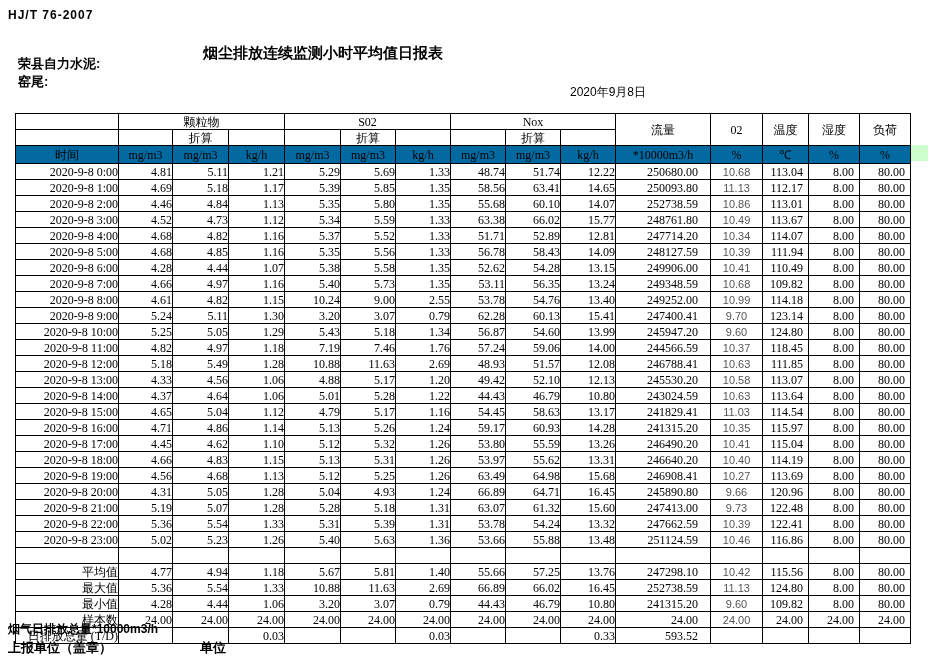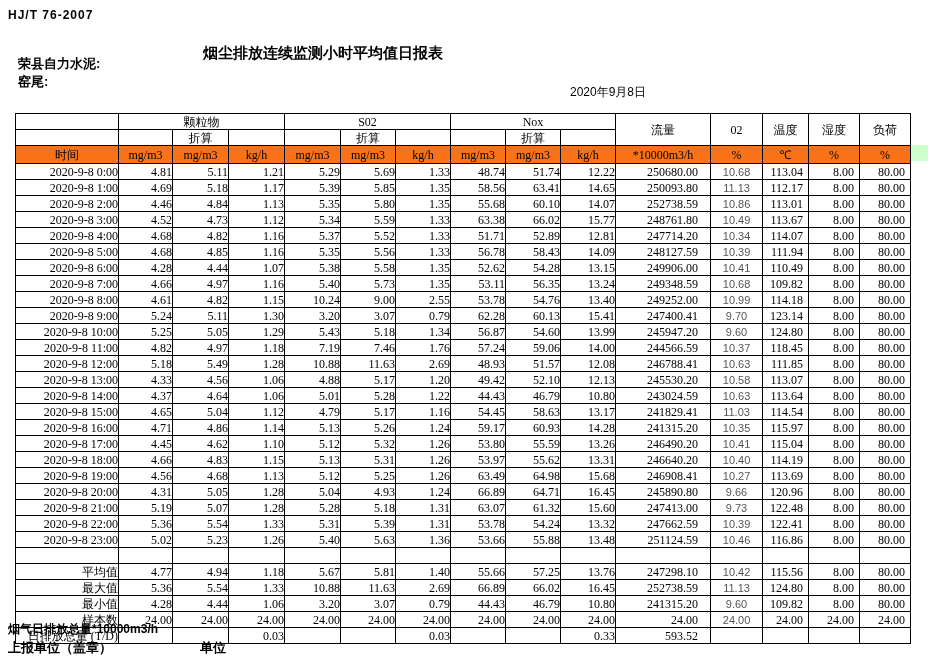--- a/index.html
+++ b/index.html
@@ -18,21 +18,21 @@
     position:absolute; left:15px; top:113px; width:895px;
     border-collapse:collapse; table-layout:fixed;
     font-family:"Liberation Serif", serif; font-size:12px;
   }
   #report-table th, #report-table td {
     border:1px solid #000; height:15px; padding:0;
     overflow:hidden; white-space:nowrap; line-height:14px;
   }
   #report-table thead th { font-weight:normal; text-align:center; }
   #report-table thead tr.green-row th { height:17px; }
-  .green { background:#f97316; }
+  .green { background:#0369a1; }
   td.num   { text-align:right; padding-right:9px; }
   td.time  { text-align:right; padding-right:3px;font-family:Liberation Serif, serif; }
   td.label { text-align:right; padding-right:3px; }
   td.label-left { text-align:right; padding-left:2px; }
   td.o2cell {
     text-align:center; color:#555;
     font-family:"Liberation Sans", sans-serif; font-size:11px;
   }
   #report-table td:nth-child(11) { padding-right:12px; }  
   #report-table td:nth-child(13),

